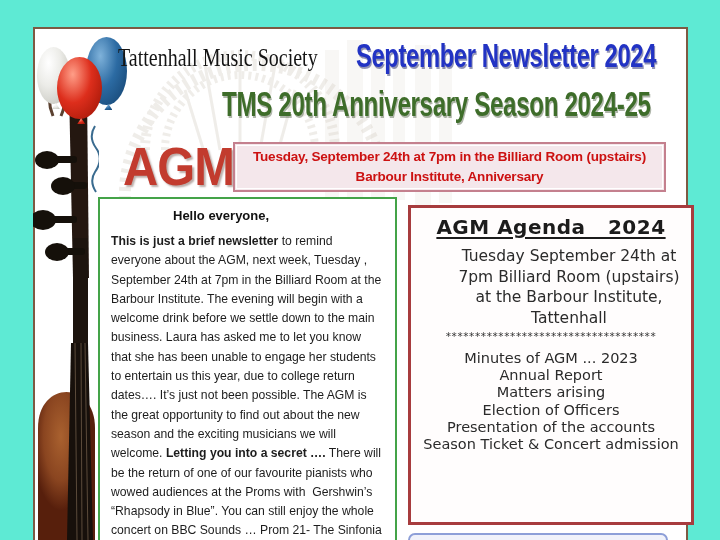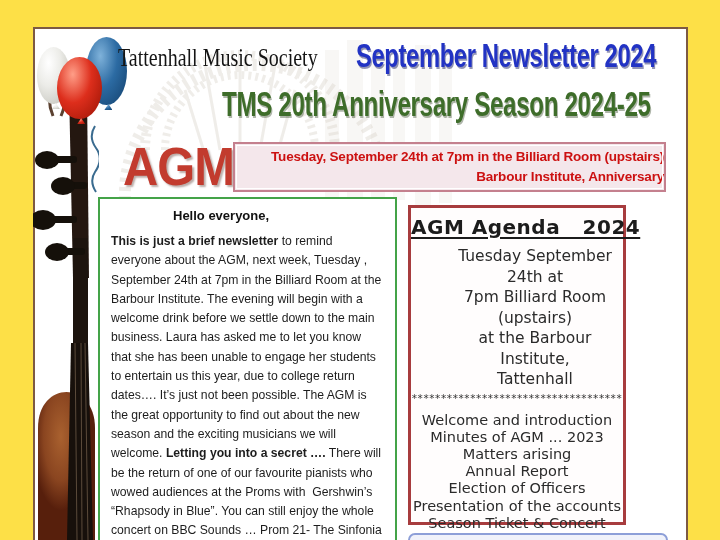--- a/index.html
+++ b/index.html
@@ -1,18 +1,18 @@
 <!DOCTYPE html>
 <html><head>
 <meta charset="utf-8">
 <style>
   html,body{margin:0;padding:0;background:#ffffff;}
   .page{
     position:relative;width:720px;height:540px;overflow:hidden;
-    background:#fde047;font-family:"Liberation Sans",sans-serif;
+    background:#5eead4;font-family:"Liberation Sans",sans-serif;
   }
   .frame{
     position:absolute;left:33px;top:27px;width:655px;height:520px;
     border:2px solid #7d5a43;background:#ffffff;box-sizing:border-box;
   }
   
   .bg-decor{position:absolute;left:85px;top:30px;opacity:0.55;}
   
   .balloon{position:absolute;border-radius:50%;}
   .balloon::after{
@@ -55,39 +55,39 @@
   .agm-word{
     position:absolute;left:123px;top:136px;z-index:5;
     font-size:53px;font-weight:900;color:#c23b2e;white-space:nowrap;
     text-shadow:2px 2px 2px rgba(60,20,10,0.35);
     transform:scaleX(0.92);transform-origin:left top;letter-spacing:-1px;
   }
   .agm-banner{
     position:absolute;left:233px;top:142px;width:433px;height:50px;z-index:5;
     background:#f4e7eb;border:2px solid #c4808e;box-sizing:border-box;
     outline:1px solid #fff;outline-offset:-4px;
-    display:flex;flex-direction:column;justify-content:center;text-align:right;
+    display:flex;flex-direction:column;justify-content:center;text-align:center;
   }
   .agm-banner .line{
     font-size:13.5px;font-weight:bold;color:#cc1111;line-height:20px;letter-spacing:-0.2px;
   }
   
   .letter-box{
     position:absolute;left:98px;top:197px;width:299px;height:400px;z-index:4;
     background:#ffffff;border:2px solid #44a348;box-sizing:border-box;
     padding:7px 11px 0 11px;
   }
   .greeting{font-size:13px;font-weight:bold;color:#111;margin:2px 0 0 22px;padding-left:40px;}
   .letter-body{
     margin:9px 0 0 0;font-size:12.2px;line-height:19.3px;color:#1d1d1d;
     white-space:pre-wrap;
   }
   
   .agenda-box{
-    position:absolute;left:408px;top:205px;width:218px;height:320px;z-index:4;
+    position:absolute;left:408px;top:205px;width:286px;height:320px;z-index:4;
     background:#fffdfd;border:3px solid #a73c3e;box-sizing:border-box;
     text-align:center;font-family:"DejaVu Sans",sans-serif;color:#2b2b2b;
     padding-top:5px;
   }
   .agenda-title{
     font-size:20px;font-weight:bold;letter-spacing:0.5px;white-space:pre;
     text-decoration:underline;text-underline-offset:3px;margin:2px 0 7px 0;color:#1c1c1c;
   }
   .agenda-venue{font-size:15.5px;line-height:20.5px;white-space:pre-line;margin-left:36px;}
   .agenda-divider{font-size:10.5px;letter-spacing:0.6px;margin:2px 0 6px 0;color:#333;}
@@ -173,24 +173,23 @@
   </div>
 
   <div class="agenda-box">
     <div class="agenda-title">AGM Agenda   2024</div>
     <div class="agenda-venue">Tuesday  September 24th at
 7pm Billiard Room (upstairs)
 at the Barbour Institute,
 Tattenhall</div>
     <div class="agenda-divider">************************************</div>
     <div class="agenda-items">
-        <div class="agenda-item">Welcome and introduction</div>
         <div class="agenda-item">Minutes of AGM ... 2023</div>
+        <div class="agenda-item">Annual Report</div>
         <div class="agenda-item">Matters arising</div>
-        <div class="agenda-item">Annual Report</div>
         <div class="agenda-item">Election of Officers</div>
         <div class="agenda-item">Presentation of the accounts</div>
         <div class="agenda-item">Season Ticket &amp; Concert admission</div>
       </div>
   </div>
 
   <div class="bottom-hint"></div>
 
 </div>
 

